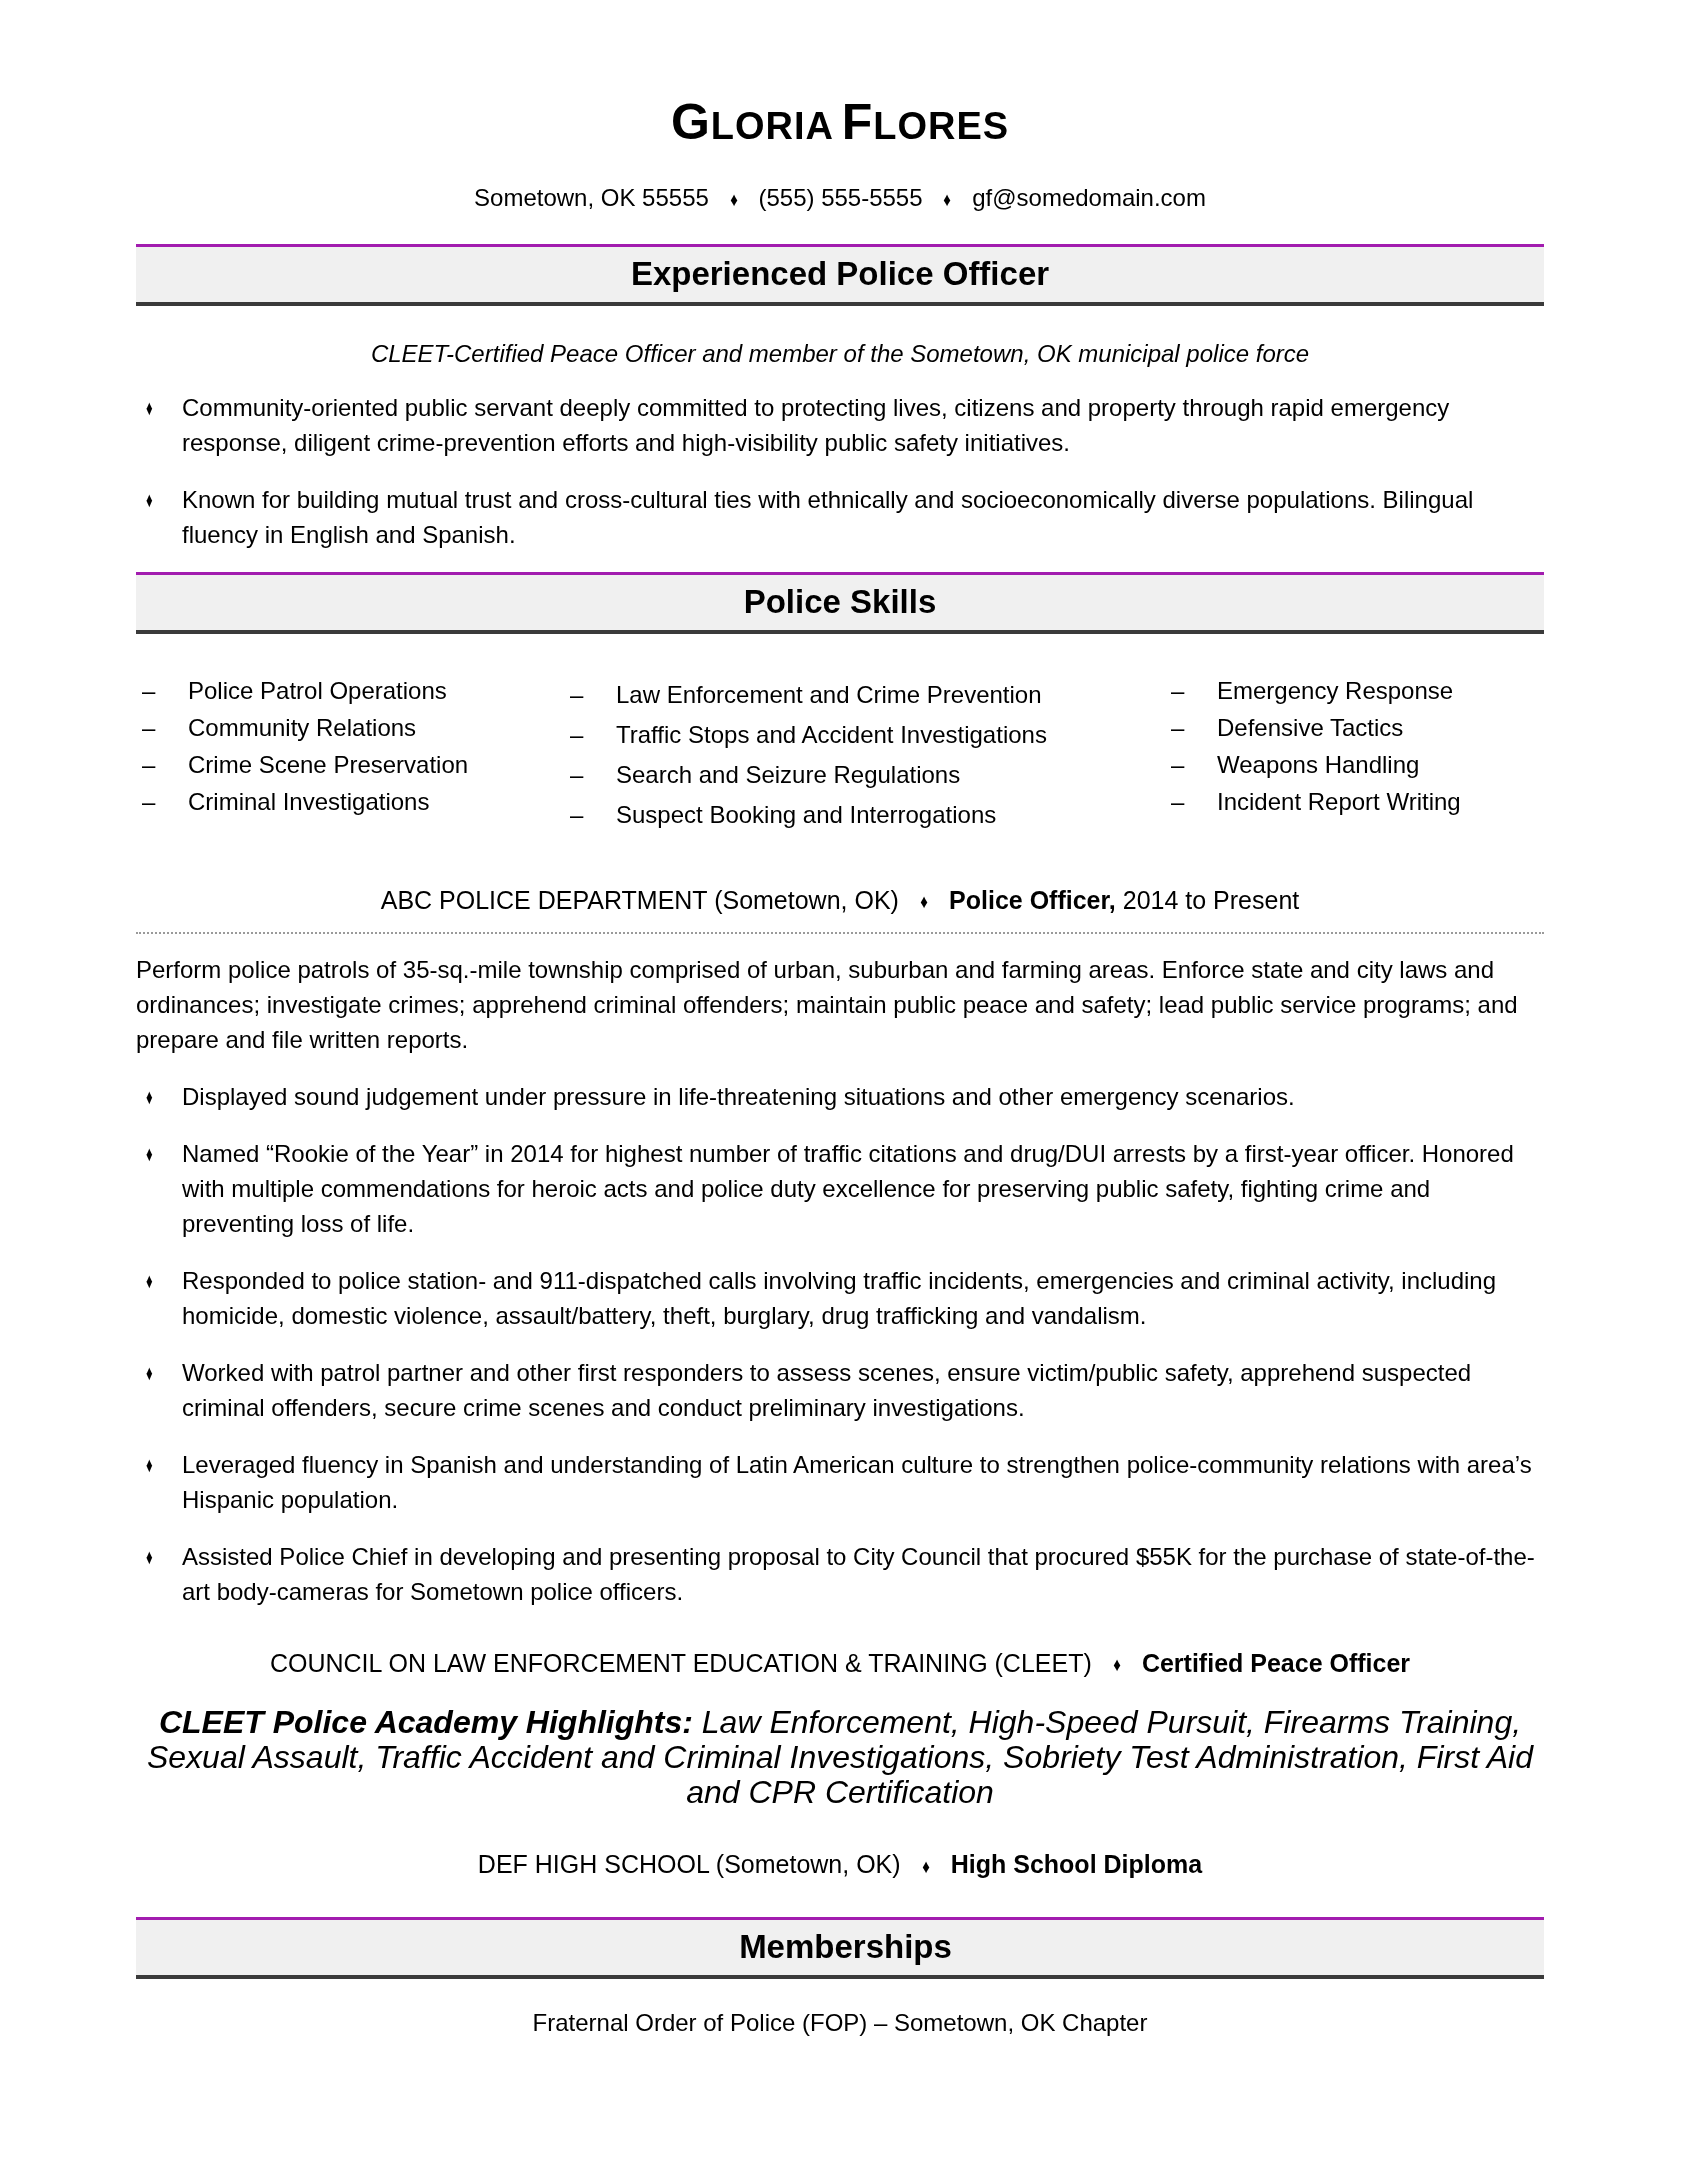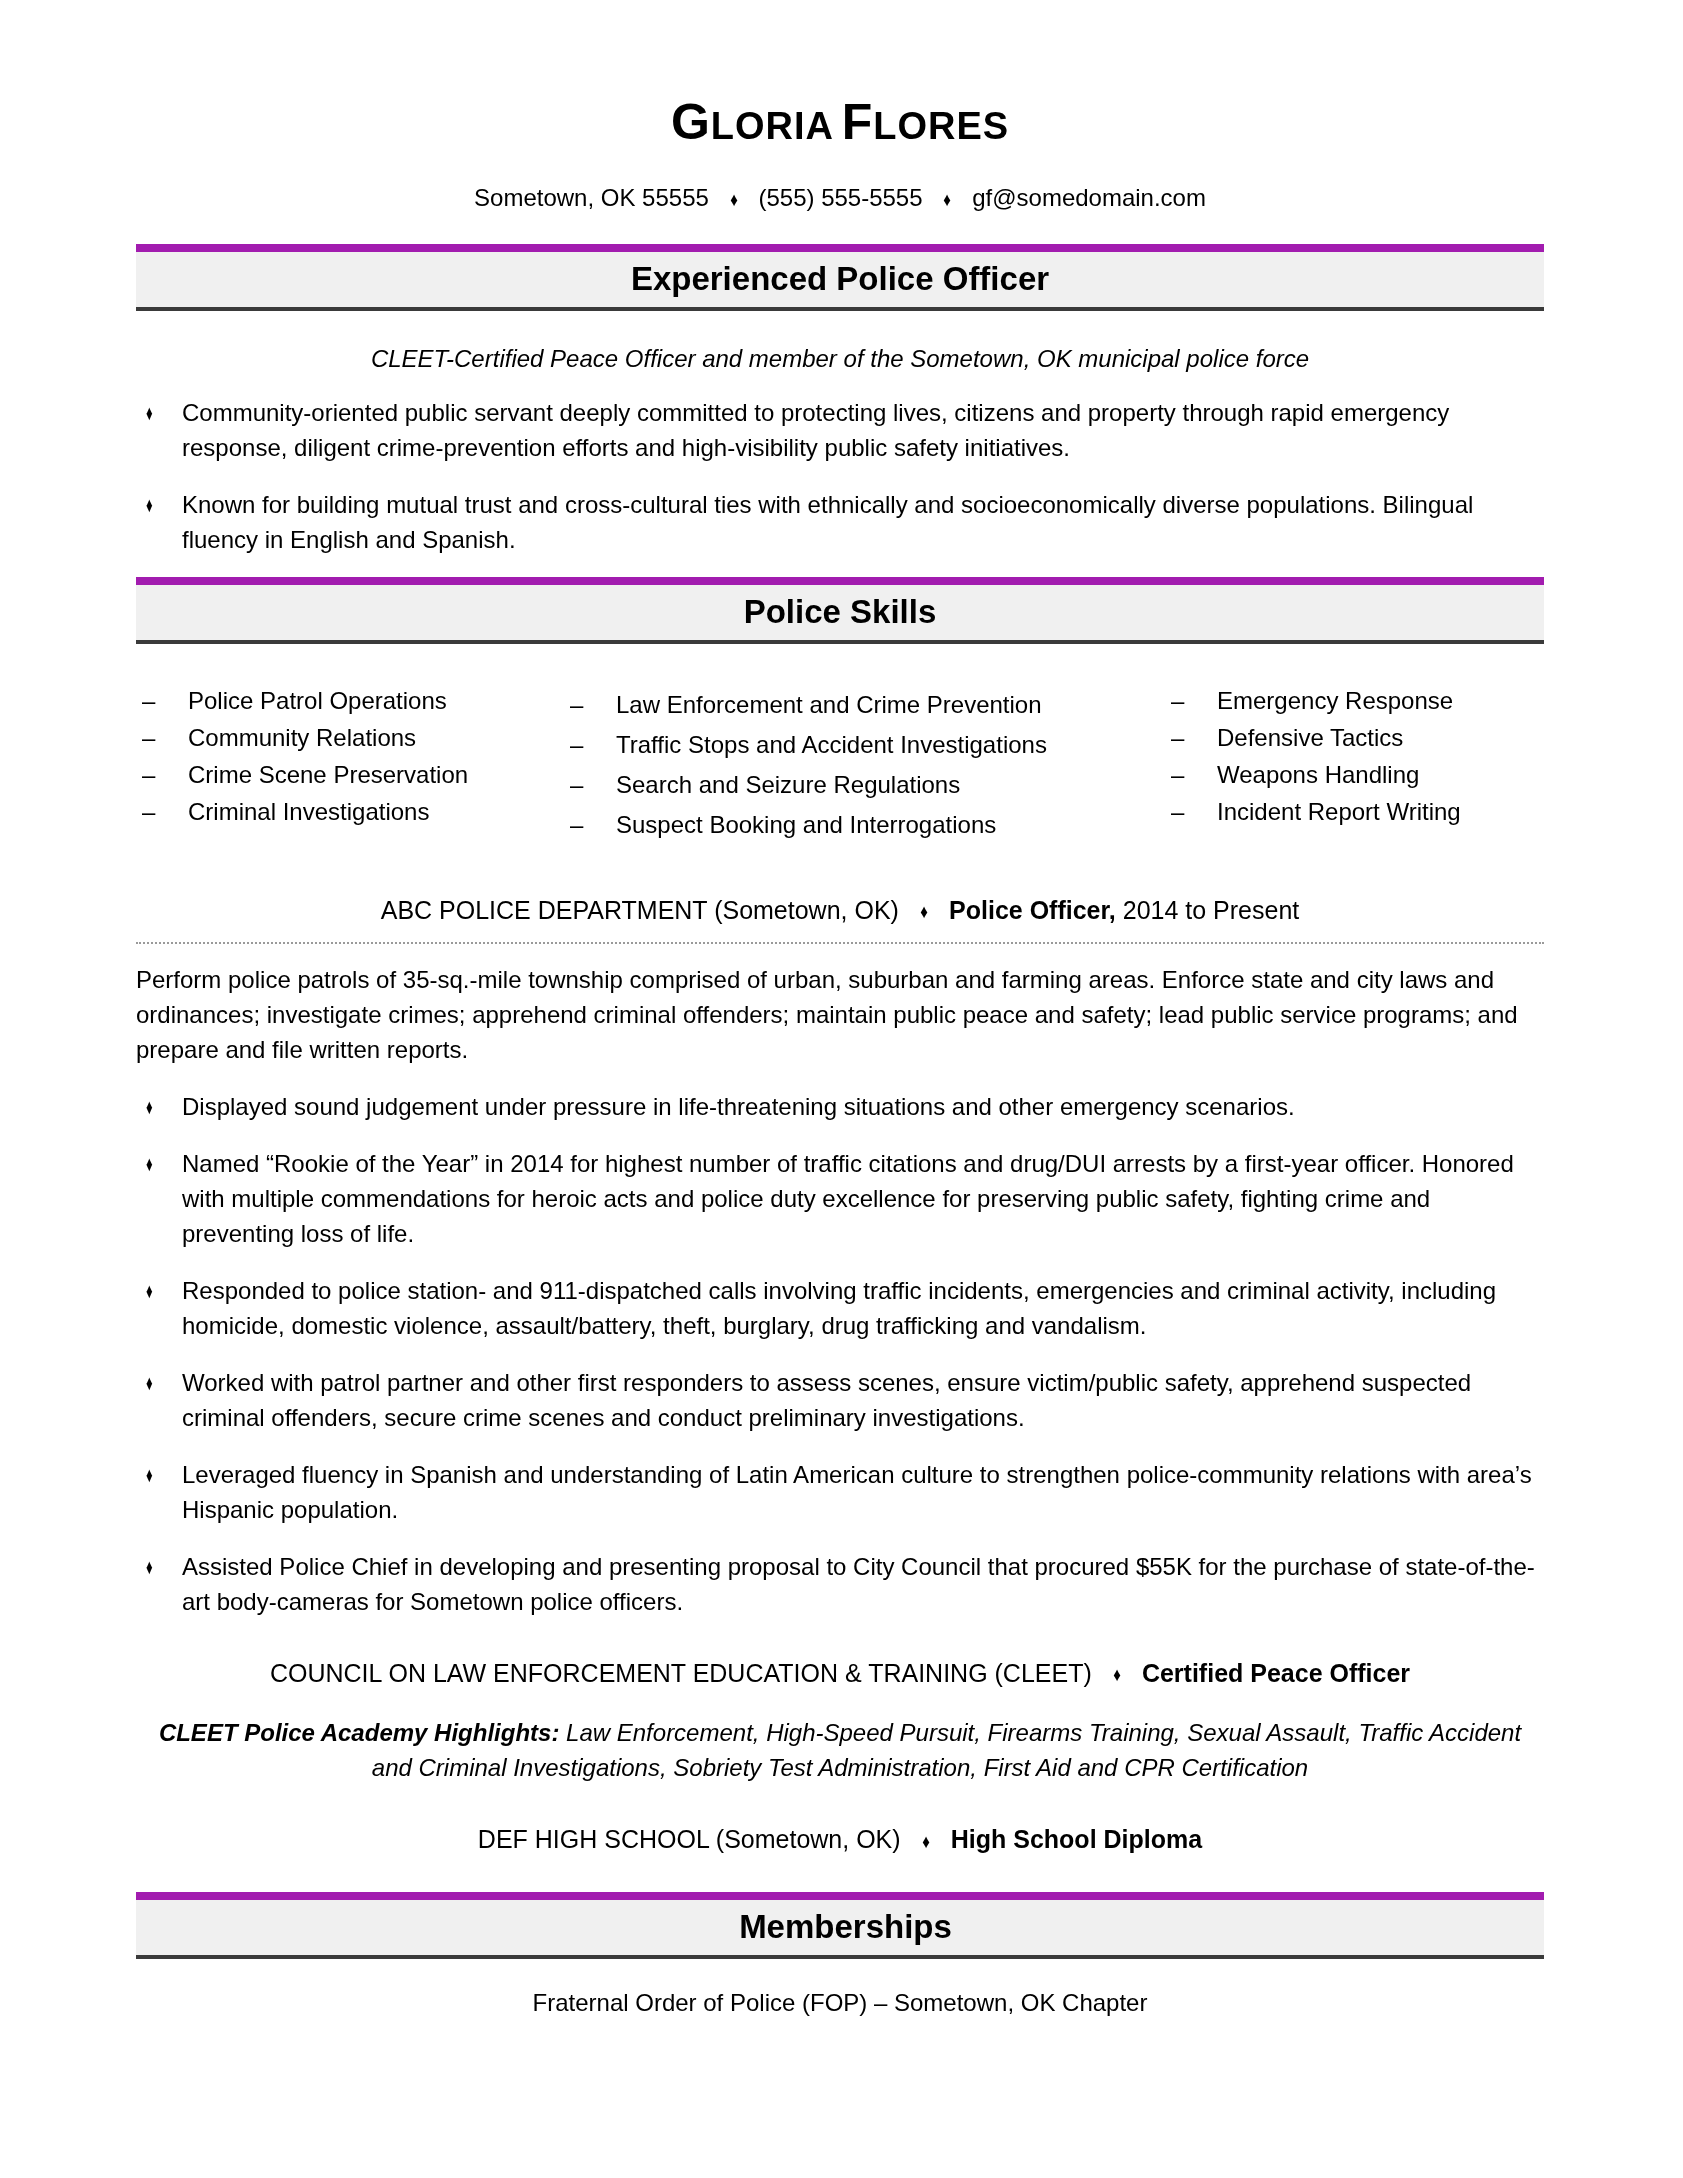--- a/index.html
+++ b/index.html
@@ -15,21 +15,21 @@
   
   .name { text-align:center; font-weight:bold; letter-spacing:1px; margin-bottom:26px; line-height:55px; }
   .name .cap   { font-size:50px; }
   .name .rest  { font-size:38px; }
   .contact { text-align:center; font-size:24px; margin-bottom:30px; }
   .sep-diamond { display:inline-block; transform:scale(.62,.8); font-size:24px; margin:0 12px; vertical-align:middle; }
 
   
   .bar {
     background:#f0f0f0;
-    border-top:8px solid #a21caf;
+    border-top:3px solid #a21caf;
     border-bottom:4px solid #3a3a3a;
     text-align:center;
     font-weight:bold;
     font-size:33px;
     padding:8px 0 9px 0;
   }
 
   
   .tagline { text-align:center; font-style:italic; margin-top:34px; }
   .dbullets { margin-top:6px; }
@@ -49,21 +49,21 @@
   .skill-item .dash { flex:0 0 46px; }
   .skill-item .txt { flex:1; }
 
   
   .job-head { text-align:center; margin-top:44px; font-size:25px; }
   .dotted { border-top:2px dotted #9a9a9a; margin-top:16px; }
   .job-summary { margin-top:18px; line-height:35px; }
 
   
   .edu-line { text-align:center; margin-top:40px; font-size:25px; }
-  .edu-highlights { text-align:center; font-style:italic; margin-top:26px; line-height:35px; font-size:24px; }
+  .edu-highlights { text-align:center; font-style:italic; margin-top:26px; line-height:35px; font-size:32px; }
   .edu-highlights .lead { font-weight:bold; }
   .member-line { text-align:center; margin-top:30px; }
 
   .mt-bar-skills { margin-top:20px; }
   .mt-bar-exp { margin-top:55px; }
   .mt-bar-edu { margin-top:38px; }
   .mt-bar-mem { margin-top:36px;padding-left:11px; }
   .bold { font-weight:bold; }
 </style>
 </head>

